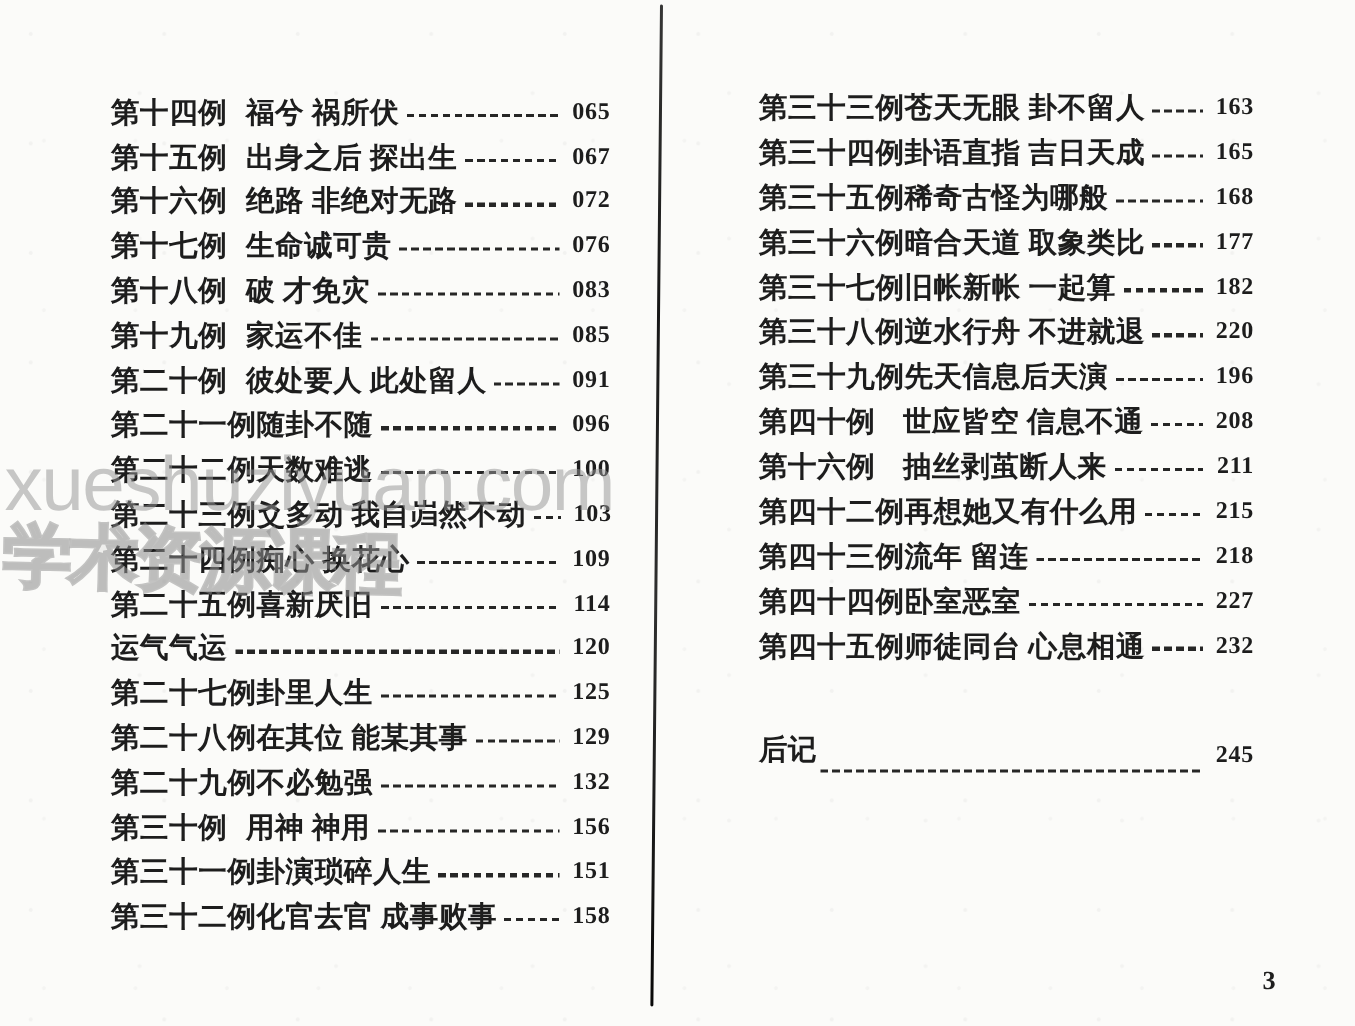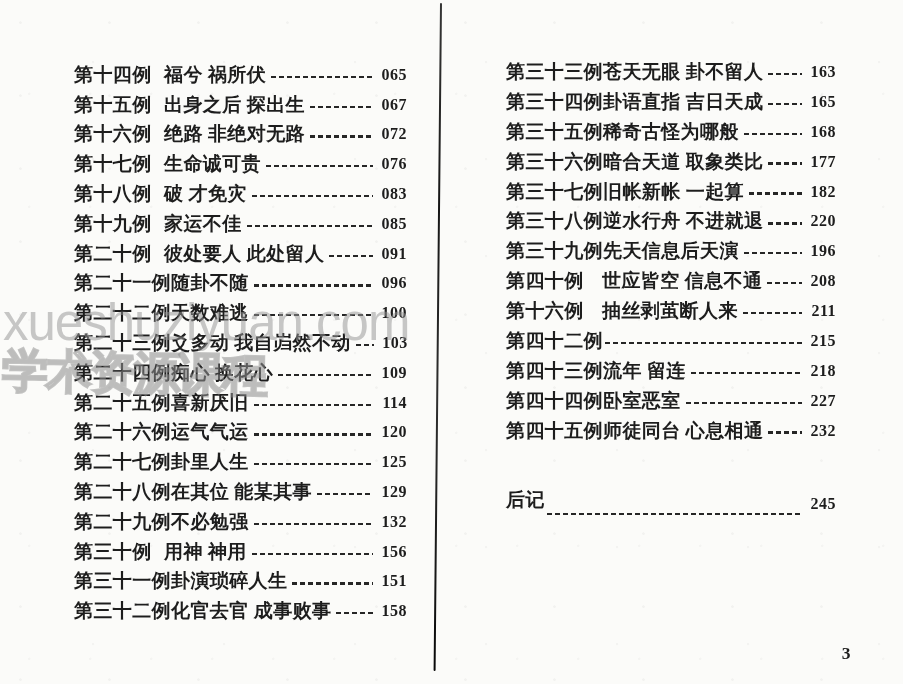--- a/index.html
+++ b/index.html
@@ -205,21 +205,20 @@
     </div>
 
     <div class="toc-row">
       <span class="toc-label">第二十五例</span>
       <span class="toc-title">喜新厌旧</span>
       <span class="toc-leader"></span>
       <span class="toc-page">114</span>
     </div>
 
     <div class="toc-row">
-      <span class="toc-label">第二十六例</span>
       <span class="toc-title">运气气运</span>
       <span class="toc-leader"></span>
       <span class="toc-page">120</span>
     </div>
 
     <div class="toc-row">
       <span class="toc-label">第二十七例</span>
       <span class="toc-title">卦里人生</span>
       <span class="toc-leader"></span>
       <span class="toc-page">125</span>
@@ -321,20 +320,21 @@
 
     <div class="toc-row">
       <span class="toc-label">第十六例</span>
       <span class="toc-title">抽丝剥茧断人来</span>
       <span class="toc-leader"></span>
       <span class="toc-page">211</span>
     </div>
 
     <div class="toc-row">
       <span class="toc-label">第四十二例</span>
+      <span class="toc-title">再想她又有什么用</span>
       <span class="toc-leader"></span>
       <span class="toc-page">215</span>
     </div>
 
     <div class="toc-row">
       <span class="toc-label">第四十三例</span>
       <span class="toc-title">流年 留连</span>
       <span class="toc-leader"></span>
       <span class="toc-page">218</span>
     </div>

